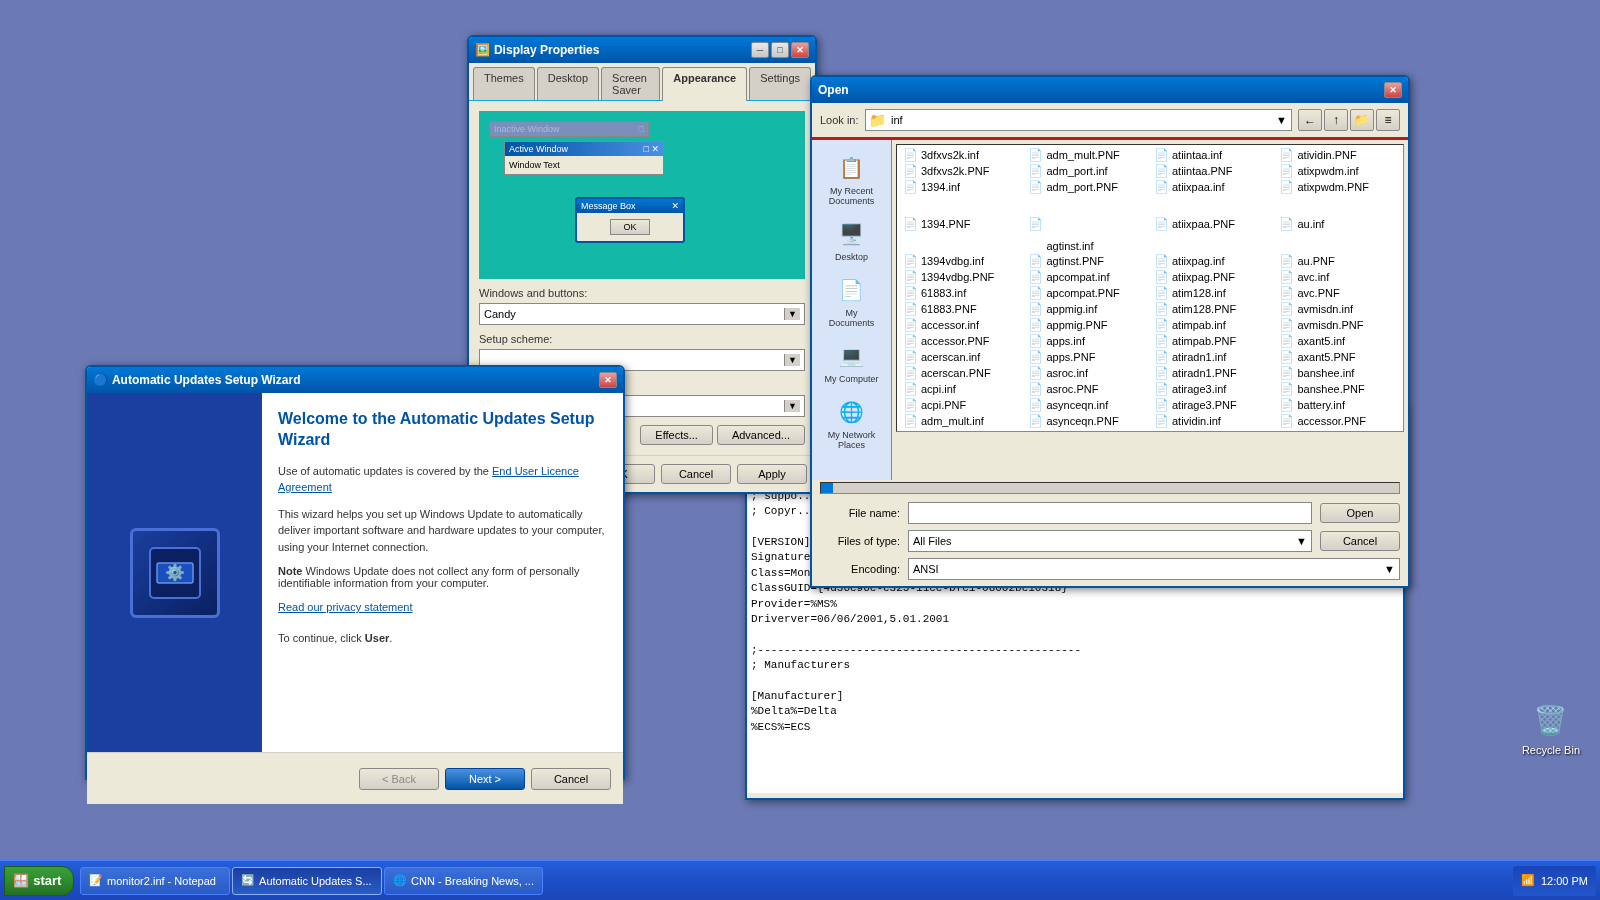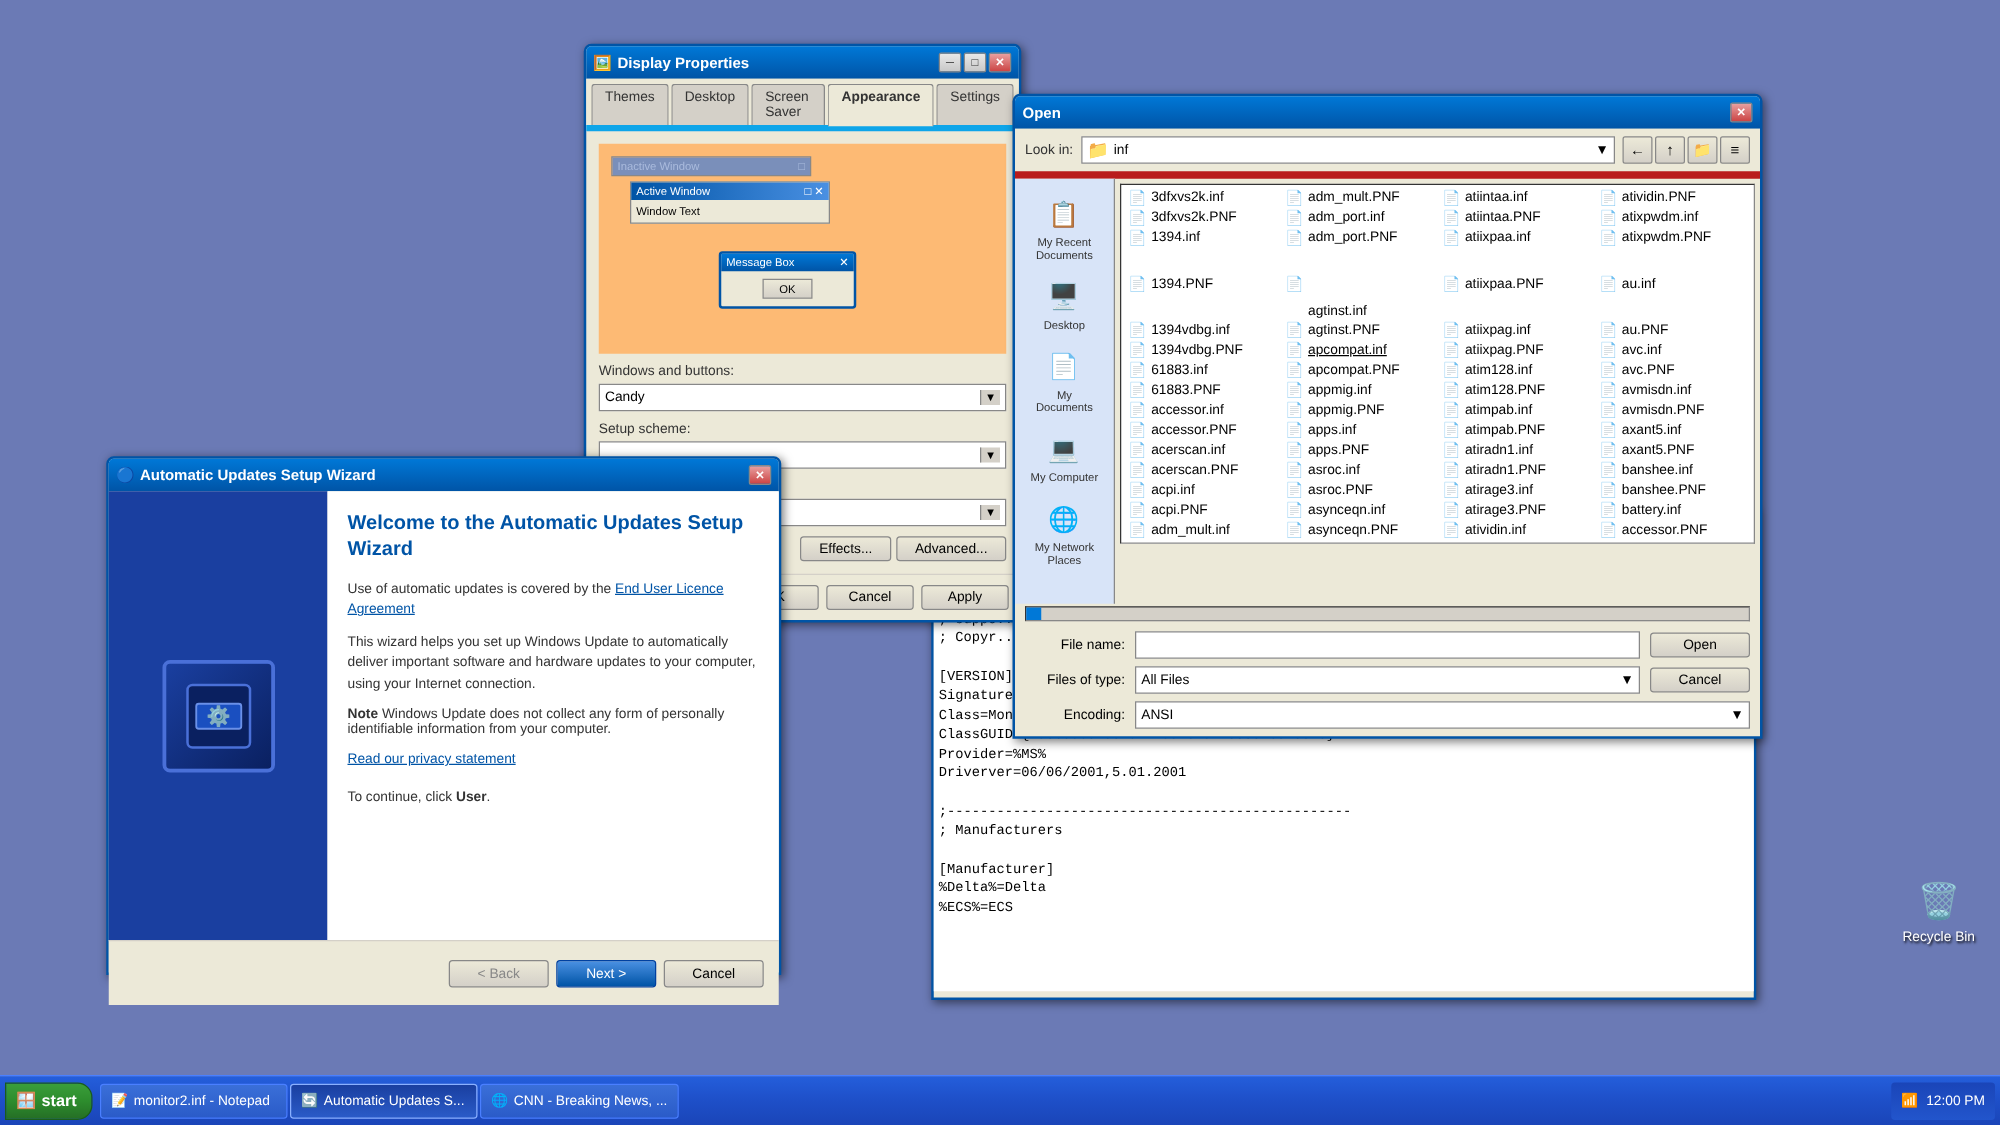--- a/index.html
+++ b/index.html
@@ -132,21 +132,21 @@
       left: 467px;
       top: 35px;
       width: 350px;
       z-index: 100;
     }
     .tab-bar {
       background: #ece9d8;
       display: flex;
       gap: 2px;
       padding: 4px 4px 0;
-      border-bottom: 5px solid #0ea5e9;
+      border-bottom: 1px solid #0ea5e9;
     }
     .tab {
       padding: 4px 10px;
       background: #d4d0c8;
       border: 1px solid #888;
       border-bottom: none;
       border-radius: 3px 3px 0 0;
       cursor: pointer;
       font-size: 11px;
       color: #333;
@@ -155,21 +155,21 @@
       background: #ece9d8;
       font-weight: bold;
       padding-bottom: 5px;
       margin-bottom: -1px;
       z-index: 1;
     }
     .tab-content {
       padding: 10px;
     }
     .preview-area {
-      background: #fdba74;
+      background: #14b8a6;
       height: 168px;
       margin-bottom: 8px;
       display: flex;
       align-items: flex-start;
       padding: 6px;
       gap: 6px;
       position: relative;
     }
     .inactive-window-mini {
       background: #d4d0c8;
@@ -285,21 +285,21 @@
       top: 75px;
       width: 600px;
       z-index: 200;
     }
     .open-dialog-toolbar {
       display: flex;
       align-items: center;
       padding: 6px 8px;
       gap: 6px;
       background: #ece9d8;
-      border-bottom: 6px solid #b91c1c;
+      border-bottom: 3px solid #b91c1c;
     }
     .look-in-label {
       font-size: 11px;
       color: #333;
       white-space: nowrap;
     }
     .look-in-combo {
       flex: 1;
       height: 22px;
       border: 1px solid #888;
@@ -783,21 +783,21 @@
           <div class="file-item">
             <span style="font-size: 12px;">📄</span>
             <span style="font-size: 11px;">au.PNF</span>
           </div>
           <div class="file-item">
             <span style="font-size: 12px;">📄</span>
             <span style="font-size: 11px;">1394vdbg.PNF</span>
           </div>
           <div class="file-item">
             <span style="font-size: 12px;">📄</span>
-            <span style="font-size: 11px; text-decoration: underline;">apcompat.inf</span>
+            <span style="font-size: 11px;">apcompat.inf</span>
           </div>
           <div class="file-item">
             <span style="font-size: 12px;">📄</span>
             <span style="font-size: 11px;">atiixpag.PNF</span>
           </div>
           <div class="file-item">
             <span style="font-size: 12px;">📄</span>
             <span style="font-size: 11px;">avc.inf</span>
           </div>
           <div class="file-item">

